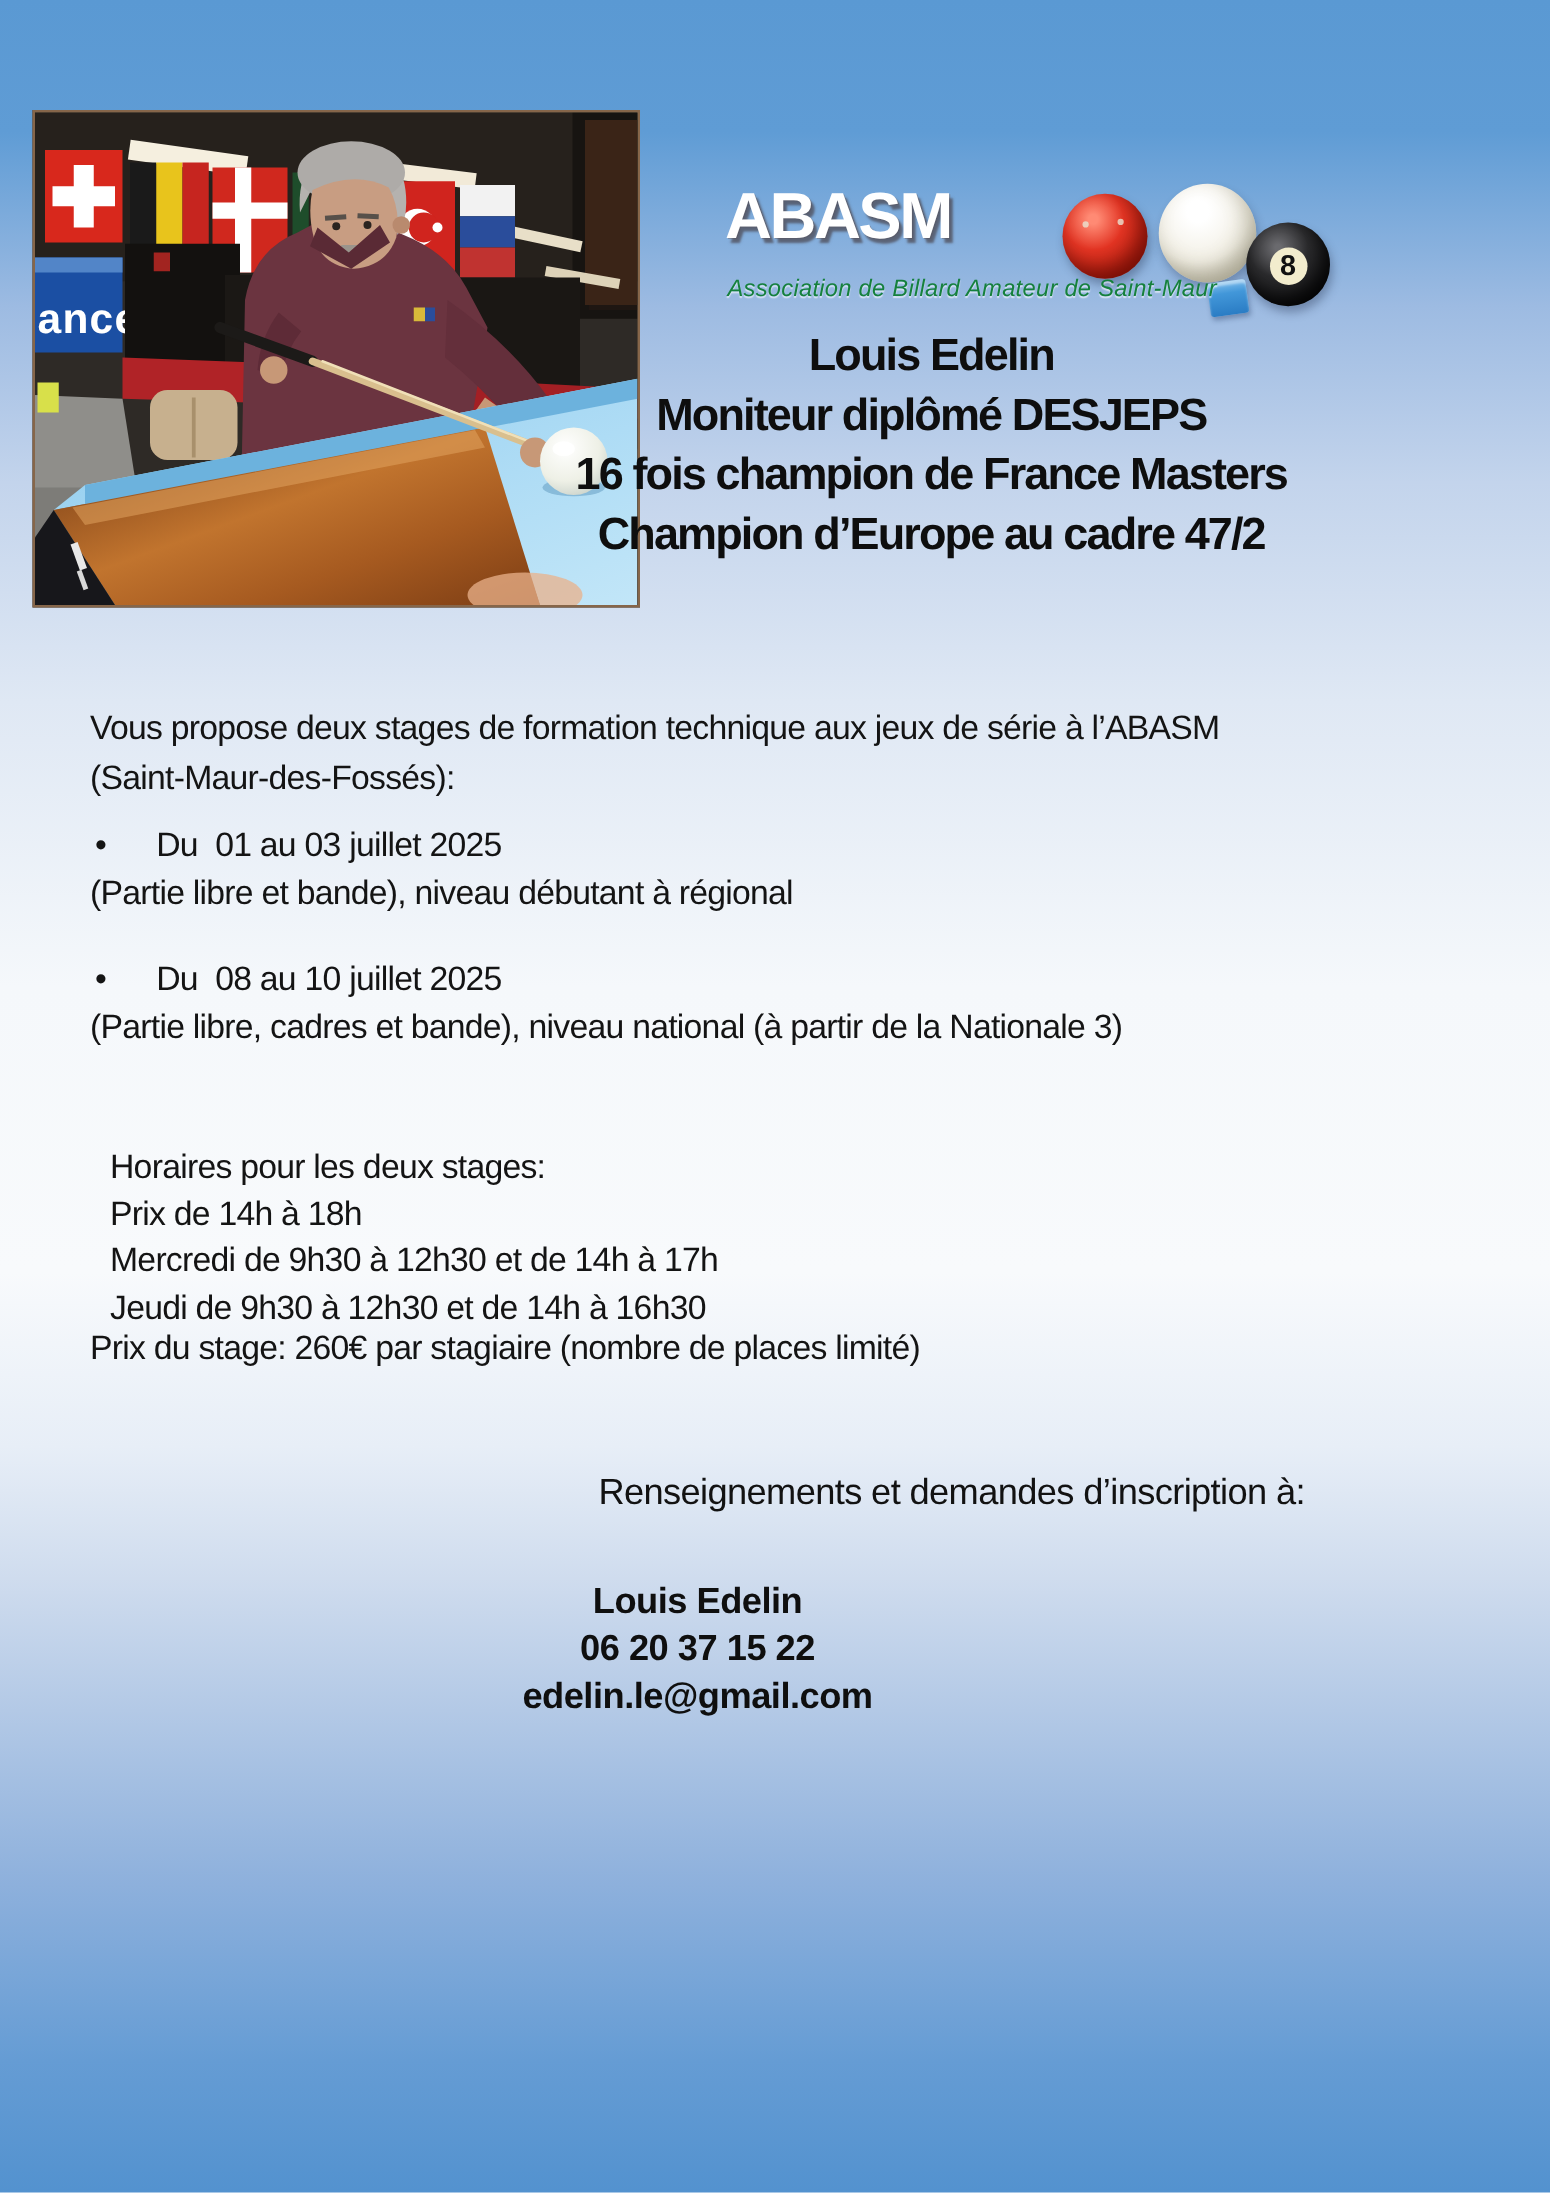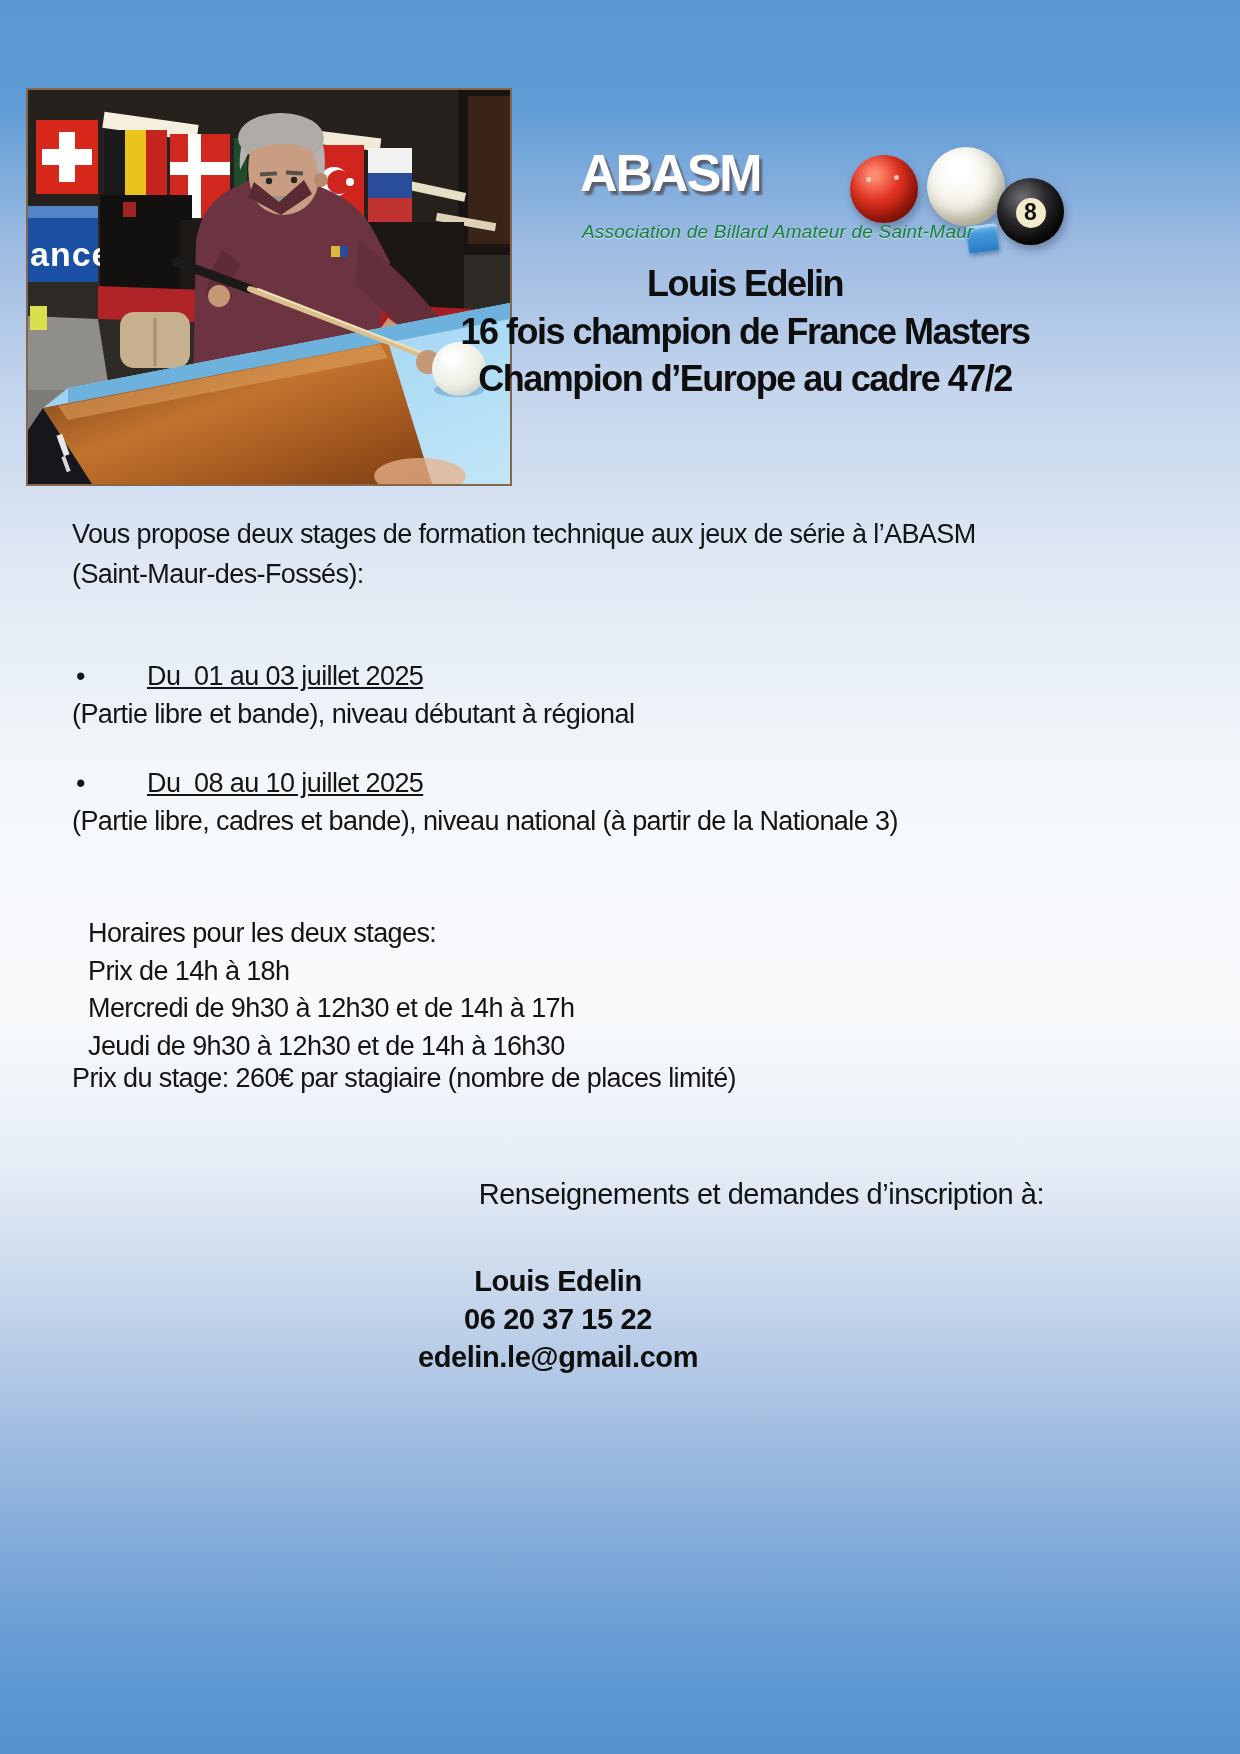--- a/index.html
+++ b/index.html
@@ -49,26 +49,26 @@
     text-shadow:0 1px 1px rgba(255,255,255,.65);
   }
   
   .headline{
     left:405px;top:260px;width:680px;text-align:center;
     font-size:36px;font-weight:bold;line-height:47.5px;
     letter-spacing:-1.5px;color:#0e0e0e;
   }
   
   .bodytext{font-size:27px;letter-spacing:-0.6px;line-height:37.5px;color:#141414;}
-  .intro{left:72px;top:514px;width:990px;line-height:40px;}
+  .intro{left:72px;top:562px;width:990px;line-height:40px;}
   .bullet-group1{left:72px;top:658px;width:990px;}
   .bullet-group2{left:72px;top:765px;width:990px;}
   .bullet-line{position:relative;}
   .bullet-mark{position:absolute;left:4px;top:0;font-size:27px;}
-  .bullet-title{margin-left:75px;white-space:pre-wrap;text-decoration:underline;}
+  .bullet-title{margin-left:53px;white-space:pre-wrap;}
   .horaires{left:88px;top:876px;width:990px;margin-top:39px;}
   .prix{left:72px;top:1060px;width:990px;}
   .renseignements{
     left:72px;top:1175px;width:972px;text-align:right;
     font-size:29px;letter-spacing:-0.5px;line-height:38px;color:#121212;
   }
   .contact{
     left:72px;top:1262px;width:972px;text-align:center;
     font-size:29px;font-weight:bold;letter-spacing:-0.4px;line-height:38px;color:#0f0f0f;
   }
@@ -211,20 +211,21 @@
   <div class="abs ball ball-white"></div>
   <div class="abs ball ball-eight">
     <span class="eight-circle">8</span>
   </div>
   <div class="abs chalk"></div>
 
   <div class="abs logo-subtitle">Association de Billard Amateur de Saint-Maur</div>
 
   <div class="abs headline">
     <div>Louis Edelin</div>
+    <div>Moniteur diplômé DESJEPS</div>
     <div>16 fois champion de France Masters</div>
     <div>Champion d’Europe au cadre 47/2</div>
   </div>
 
   <div class="abs bodytext intro">
     <div>Vous propose deux stages de formation technique aux jeux de série à l’ABASM</div>
     <div>(Saint-Maur-des-Fossés):</div>
   </div>
 
   <div class="abs bodytext bullet-group1">

